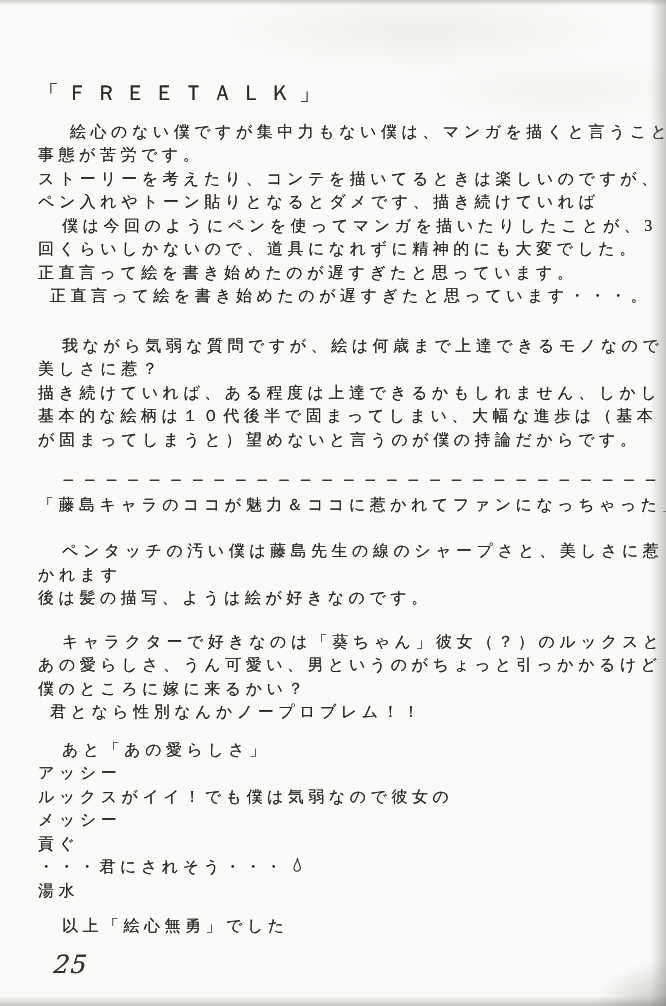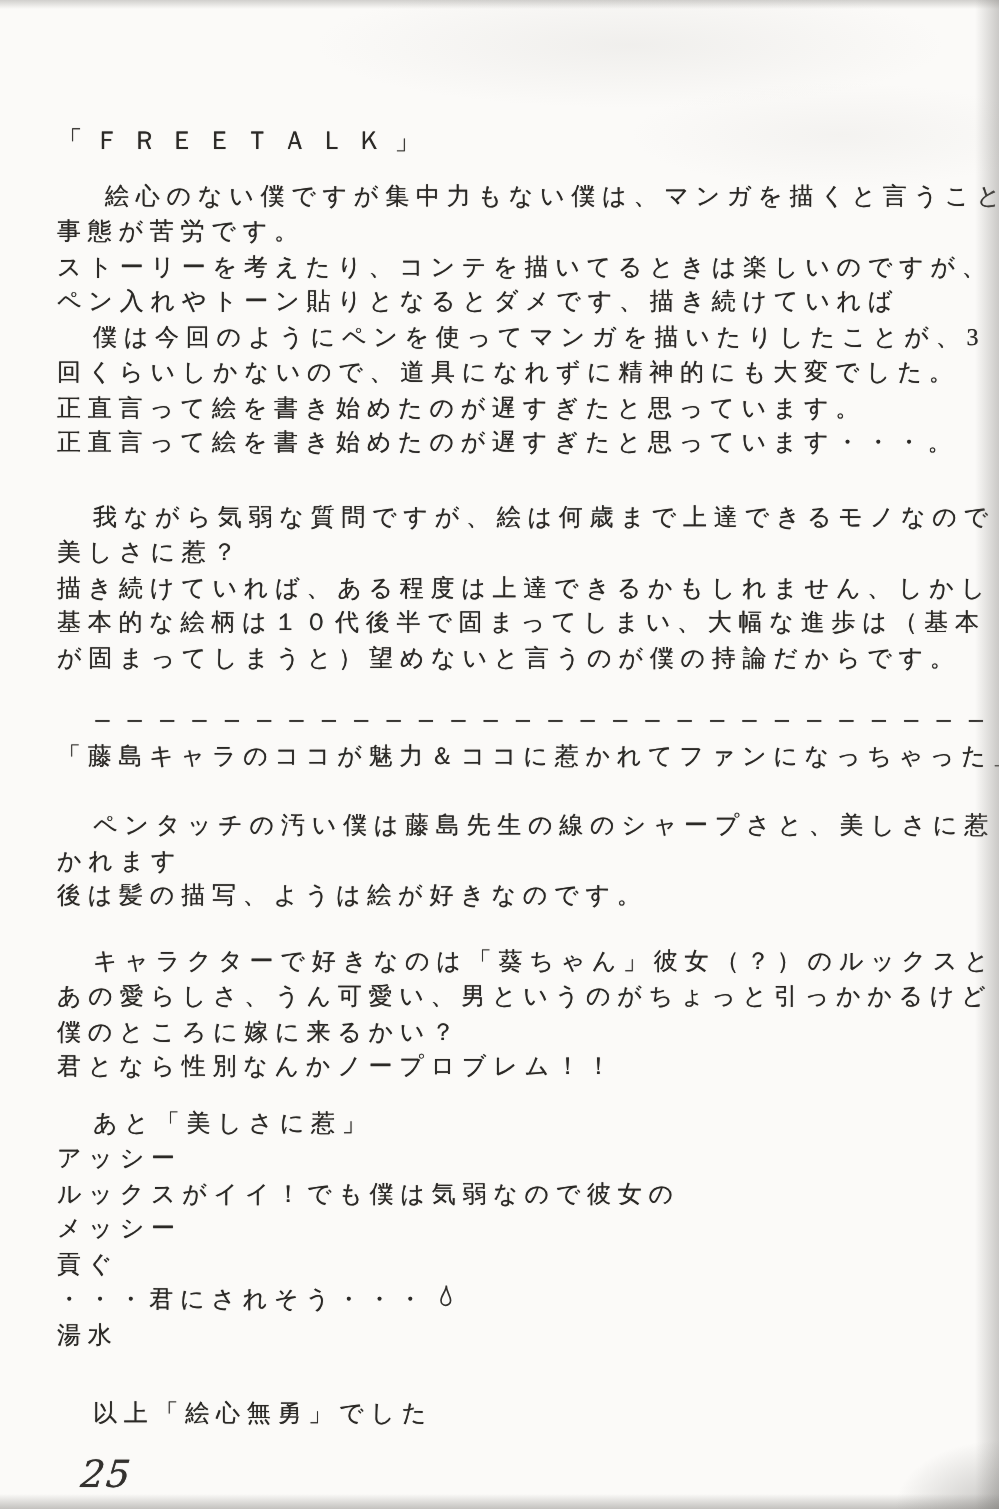--- a/index.html
+++ b/index.html
@@ -48,33 +48,33 @@
   .line {
     margin: 0;
     line-height: 23.5px;
     font-size: 16px;
     letter-spacing: 4.5px;
     white-space: nowrap;
     text-shadow: 0 0 0.5px rgba(43,41,38,0.8);
   }
   .title {
     letter-spacing: 8px;
-    font-size: 17px;
+    font-size: 21px;
   }
-  .ind-1 { margin-left: 0; }
+  .ind-1 { margin-left: 12px; }
   .ind-2 { margin-left: 24px; }
   .ind-3 { margin-left: 32px; }
 
   .gap-title   { margin-top: 14px; }
   .gap-para    { margin-top: 26px; }
   .gap-sep     { margin-top: 18px; }
   .gap-fuji    { margin-top: 23px; }
   .gap-aoi     { margin-top: 20px; }
   .gap-yoriko  { margin-top: 14px; }
-  .gap-closing { margin-top: 30px; font-family: Liberation Mono, monospace; }
+  .gap-closing { margin-top: 12px; }
 
   .separator {
     font-family: "DejaVu Sans", sans-serif;
     letter-spacing: 9px;
     font-size: 15px;
     color: #383633;
   }
   .drop-icon {
     display: inline-block;
     vertical-align: -2px;
@@ -128,21 +128,21 @@
   </div>
 
   <div>
     <p class="line ind-2 gap-aoi">キャラクターで好きなのは「葵ちゃん」彼女（？）のルックスと</p>
     <p class="line">あの愛らしさ、うん可愛い、男というのがちょっと引っかかるけど</p>
     <p class="line">僕のところに嫁に来るかい？</p>
     <p class="line ind-1">君となら性別なんかノープロブレム！！</p>
   </div>
 
   <div>
-    <p class="line ind-2 gap-yoriko">あと「美しさに惹」</p>
+    <p class="line ind-2 gap-yoriko">あと「あの愛らしさ」</p>
     <p class="line">アッシー</p>
     <p class="line">ルックスがイイ！でも僕は気弱なので彼女の</p>
     <p class="line">メッシー</p>
     <p class="line">貢ぐ</p>
     <p class="line"><span>・・・君にされそう・・・</span><svg class="drop-icon" width="10" height="17" viewBox="0 0 10 17">
           <path d="M5.5 1 C5.8 4.5 2 7.5 2 11 a3.2 3.2 0 0 0 6.4 0 C8.4 8 5.6 5.5 5.5 1 Z" fill="none" stroke="#33312e" stroke-width="1.1"></path>
         </svg></p>
     <p class="line">湯水</p>
   </div>
 

